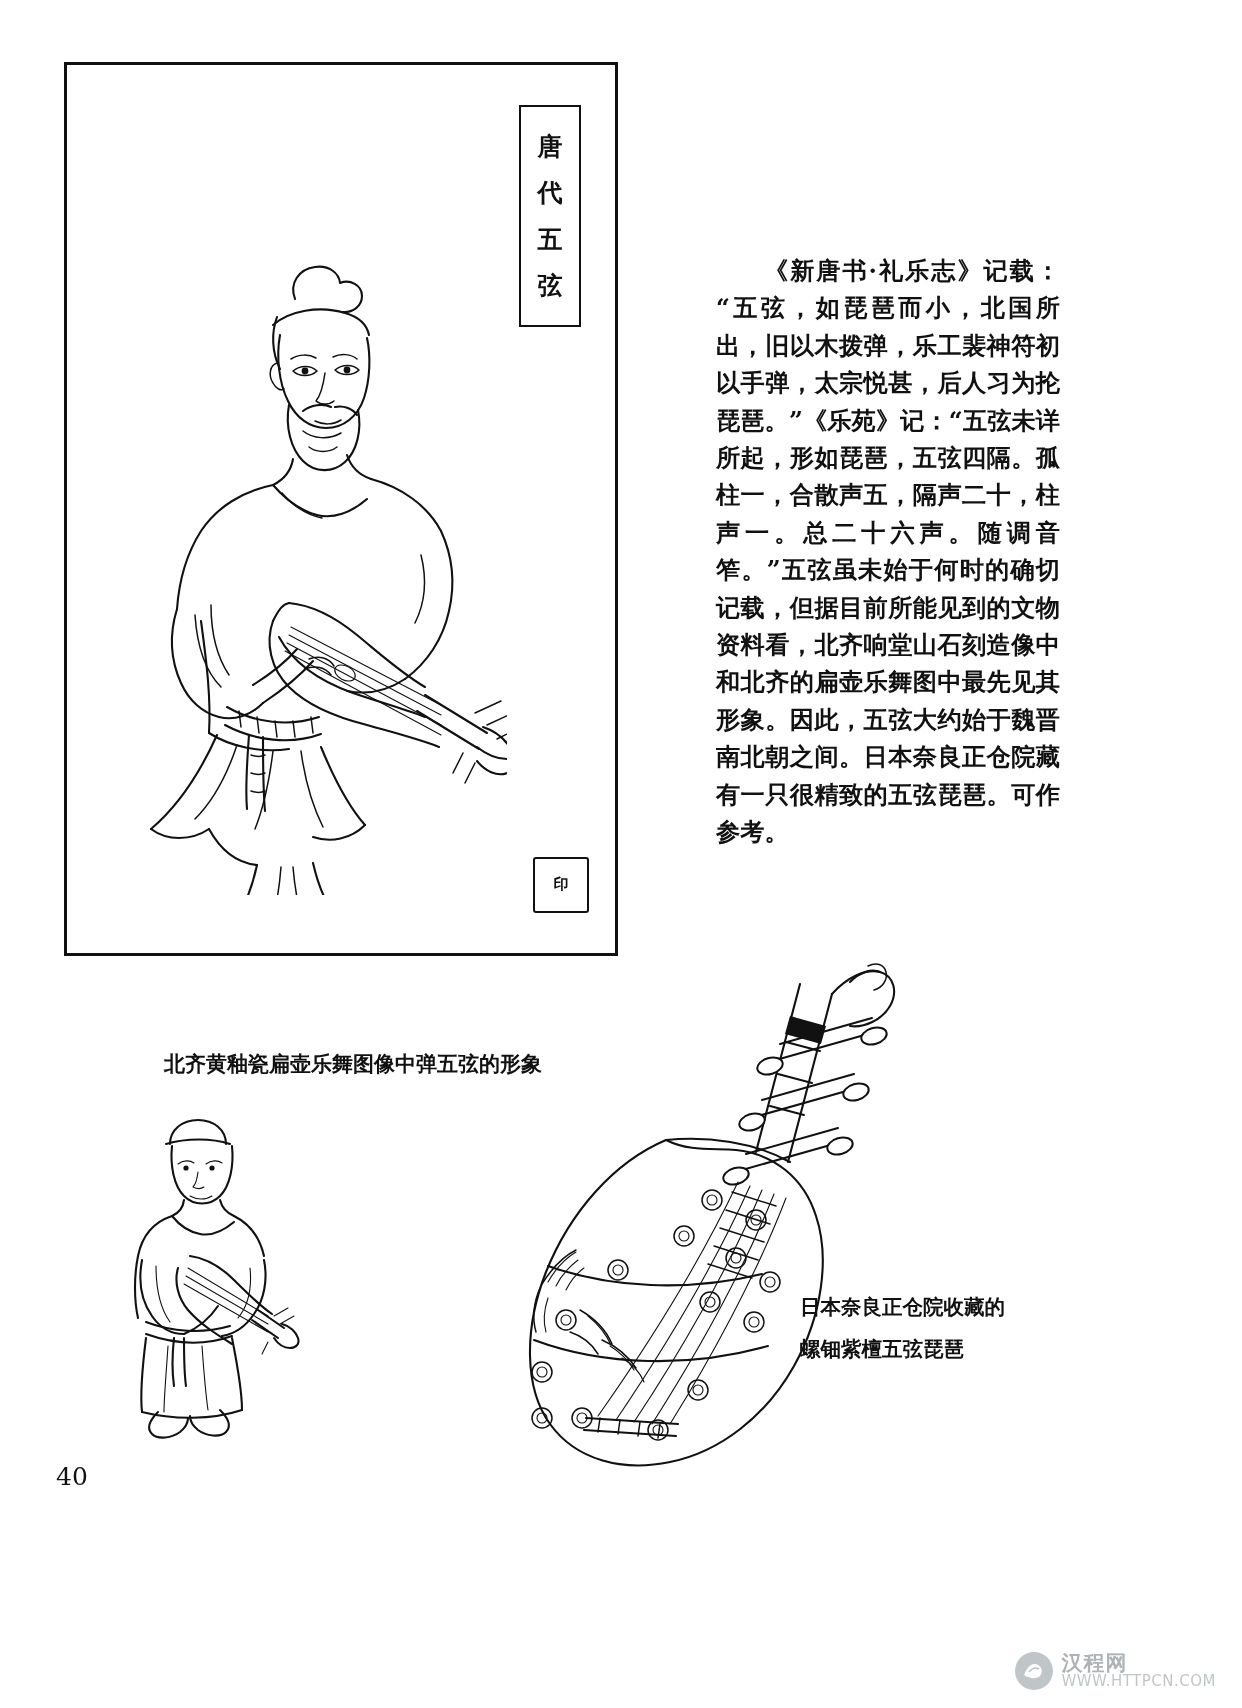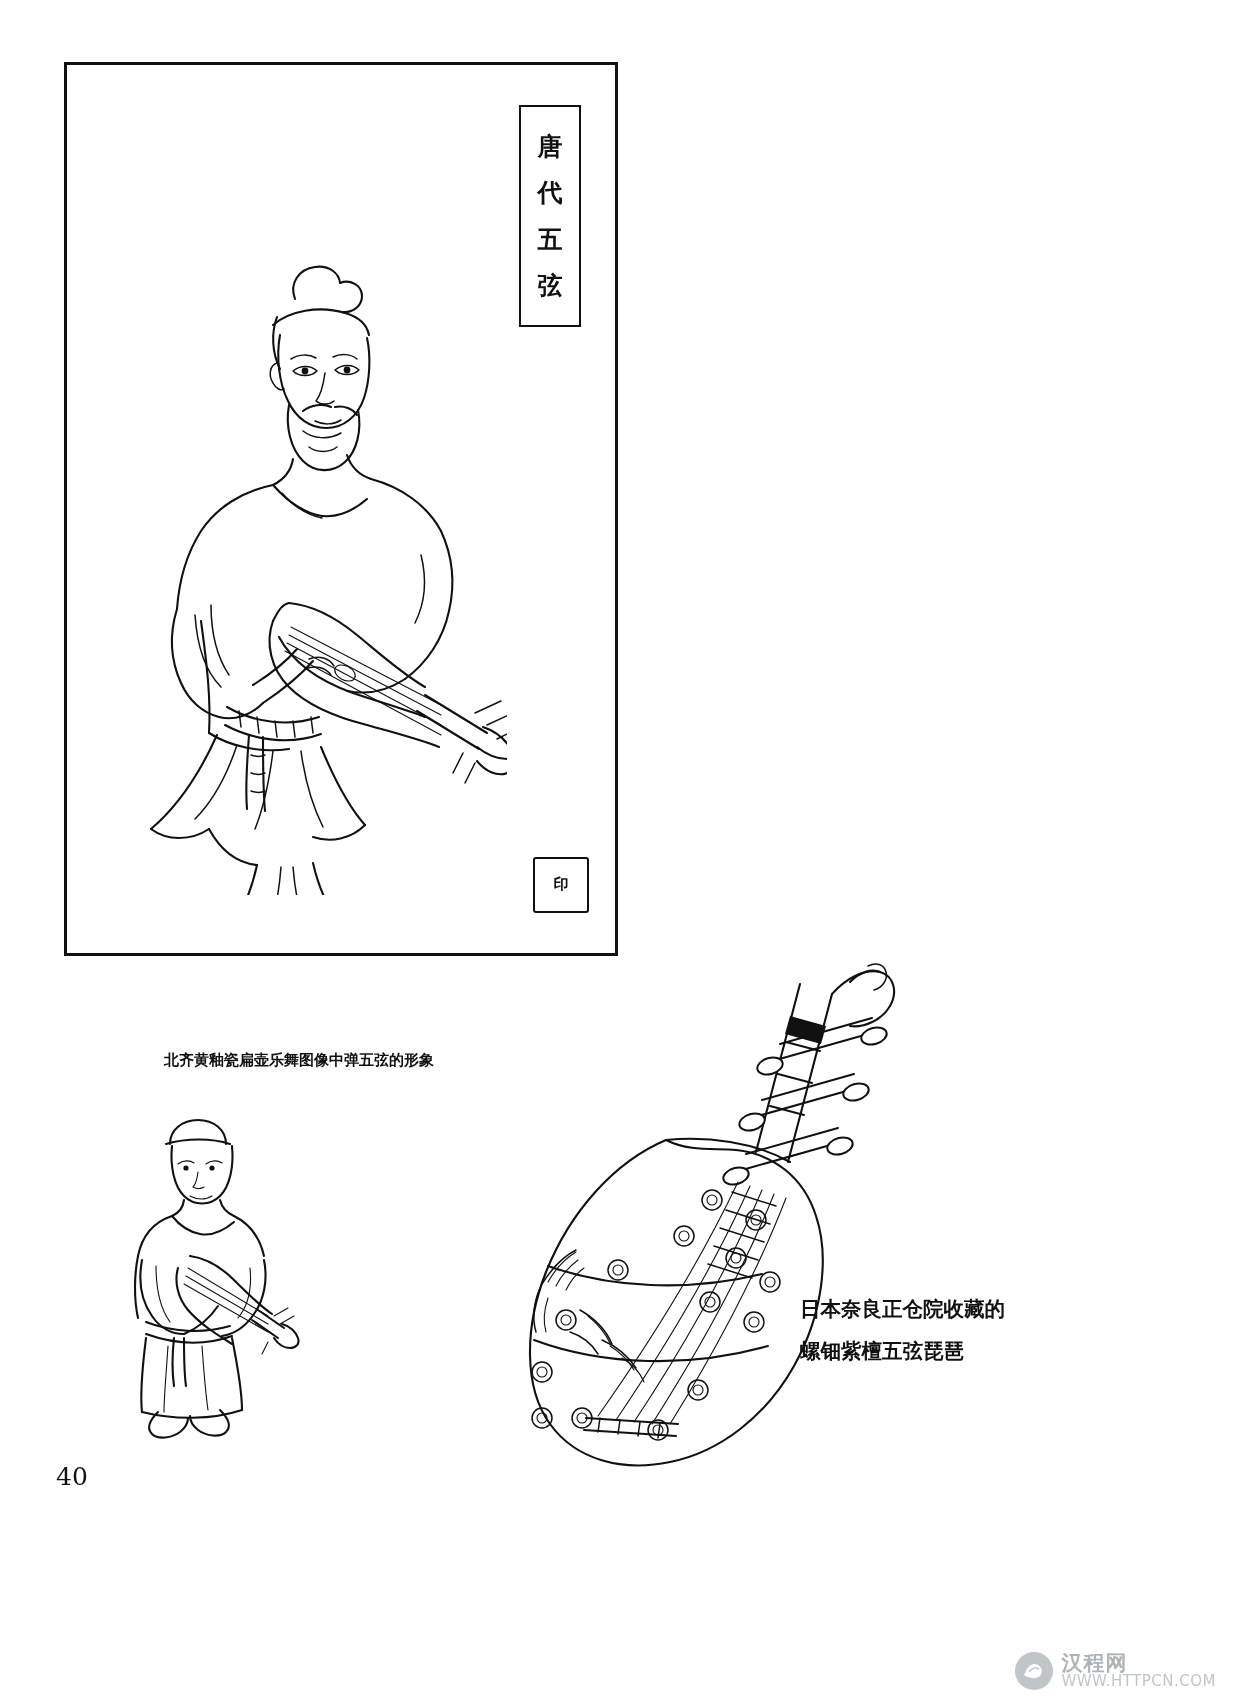--- a/index.html
+++ b/index.html
@@ -53,26 +53,26 @@
     text-align:justify;text-justify:inter-character;
     text-indent:48px;
     color:#111;font-weight:700;
     word-break:break-all;
   }
 
   
   .cap-left{
     position:absolute;left:164px;top:1050px;width:400px;
     font-family:"DejaVu Serif","Liberation Serif",serif;
-    font-size:15px;font-weight:700;line-height:1.35;color:#111;
+    font-size:21px;font-weight:700;line-height:1.35;color:#111;
     white-space:nowrap;
   }
   .cap-right{
     position:absolute;left:800px;top:1288px;width:260px;
-    font-family:Liberation Serif, serif;
+    font-family:Liberation Mono, monospace;
     font-size:20.5px;font-weight:700;line-height:42px;color:#111;
     white-space:nowrap;
   }
 
   
   .folio{
     position:absolute;left:56px;top:1462px;
     font-family:"DejaVu Serif","Liberation Serif",serif;
     font-size:25px;color:#111;
   }
@@ -252,20 +252,21 @@
       </div>
 
       <div class="seal">
         <span>印</span>
       </div>
 
     </div>
   </div>
 
 
+  <div class="body-col">《新唐书·礼乐志》记载：“五弦，如琵琶而小，北国所出，旧以木拨弹，乐工裴神符初以手弹，太宗悦甚，后人习为抡琵琶。”《乐苑》记：“五弦未详所起，形如琵琶，五弦四隔。孤柱一，合散声五，隔声二十，柱声一。总二十六声。随调音笮。”五弦虽未始于何时的确切记载，但据目前所能见到的文物资料看，北齐响堂山石刻造像中和北齐的扁壶乐舞图中最先见其形象。因此，五弦大约始于魏晋南北朝之间。日本奈良正仓院藏有一只很精致的五弦琵琶。可作参考。</div>
 
   <div class="cap-left">北齐黄釉瓷扁壶乐舞图像中弹五弦的形象</div>
 
   <div class="ill" style="left:112px;top:1110px;">
     <svg width="190" height="330" viewBox="0 0 190 330" aria-hidden="true">
 
       <path class="ln" d="M58 34 c0 -14 12 -24 28 -24 c16 0 28 10 28 24"></path>
       <path class="ln" d="M54 34 c20 -6 46 -6 64 0"></path>
 
       <path class="ln" d="M60 36 c-2 20 2 40 12 50 c10 10 26 10 36 0 c10 -10 14 -30 12 -50"></path>

